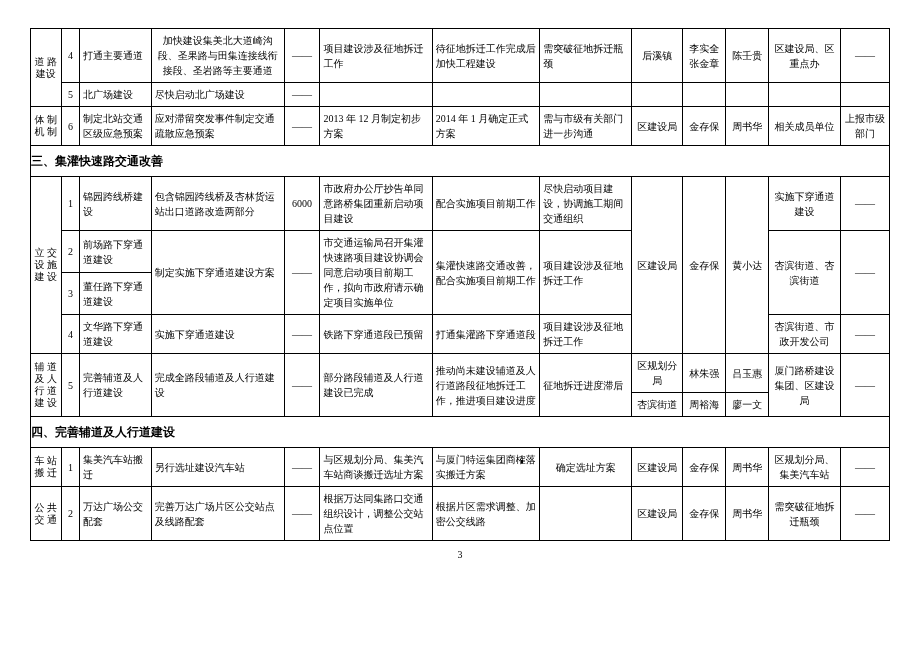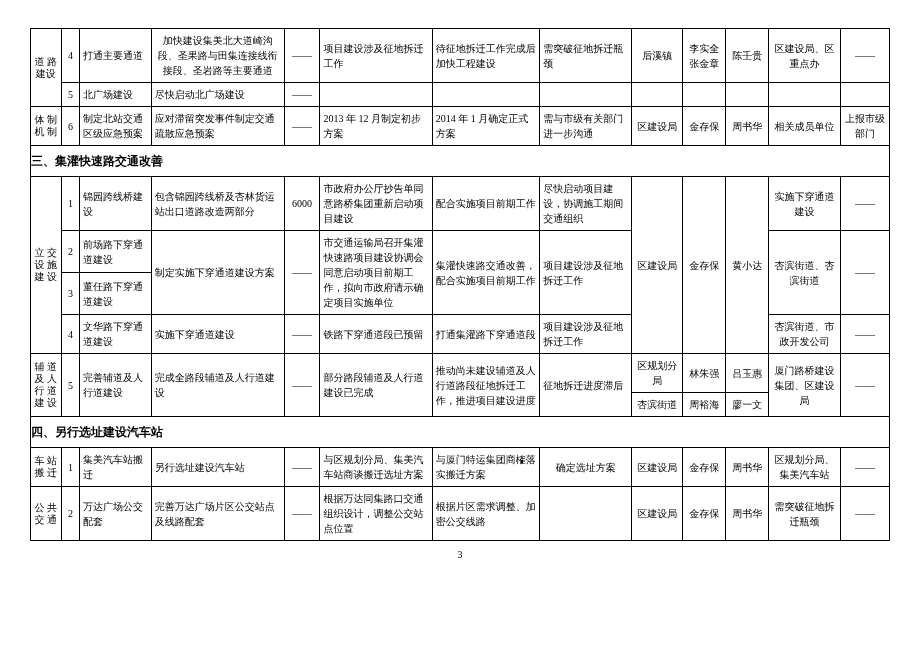--- a/index.html
+++ b/index.html
@@ -144,21 +144,21 @@
 <td class="c" rowspan="2">厦门路桥建设集团、区建设局</td>
 <td class="c" rowspan="2">——</td>
 </tr>
 <tr>
 <td class="c">杏滨街道</td>
 <td class="c">周裕海</td>
 <td class="c">廖一文</td>
 </tr>
 
 <tr>
-<td colspan="13" class="section">四、另行选址建设汽车站</td>
+<td colspan="13" class="section">四、完善辅道及人行道建设</td>
 </tr>
 
 <tr>
 <td class="vert">车 站<br>搬 迁</td>
 <td class="c">1</td>
 <td>集美汽车站搬迁</td>
 <td>另行选址建设汽车站</td>
 <td class="c">——</td>
 <td>与区规划分局、集美汽车站商谈搬迁选址方案</td>
 <td>与厦门特运集团商榷落实搬迁方案</td>

